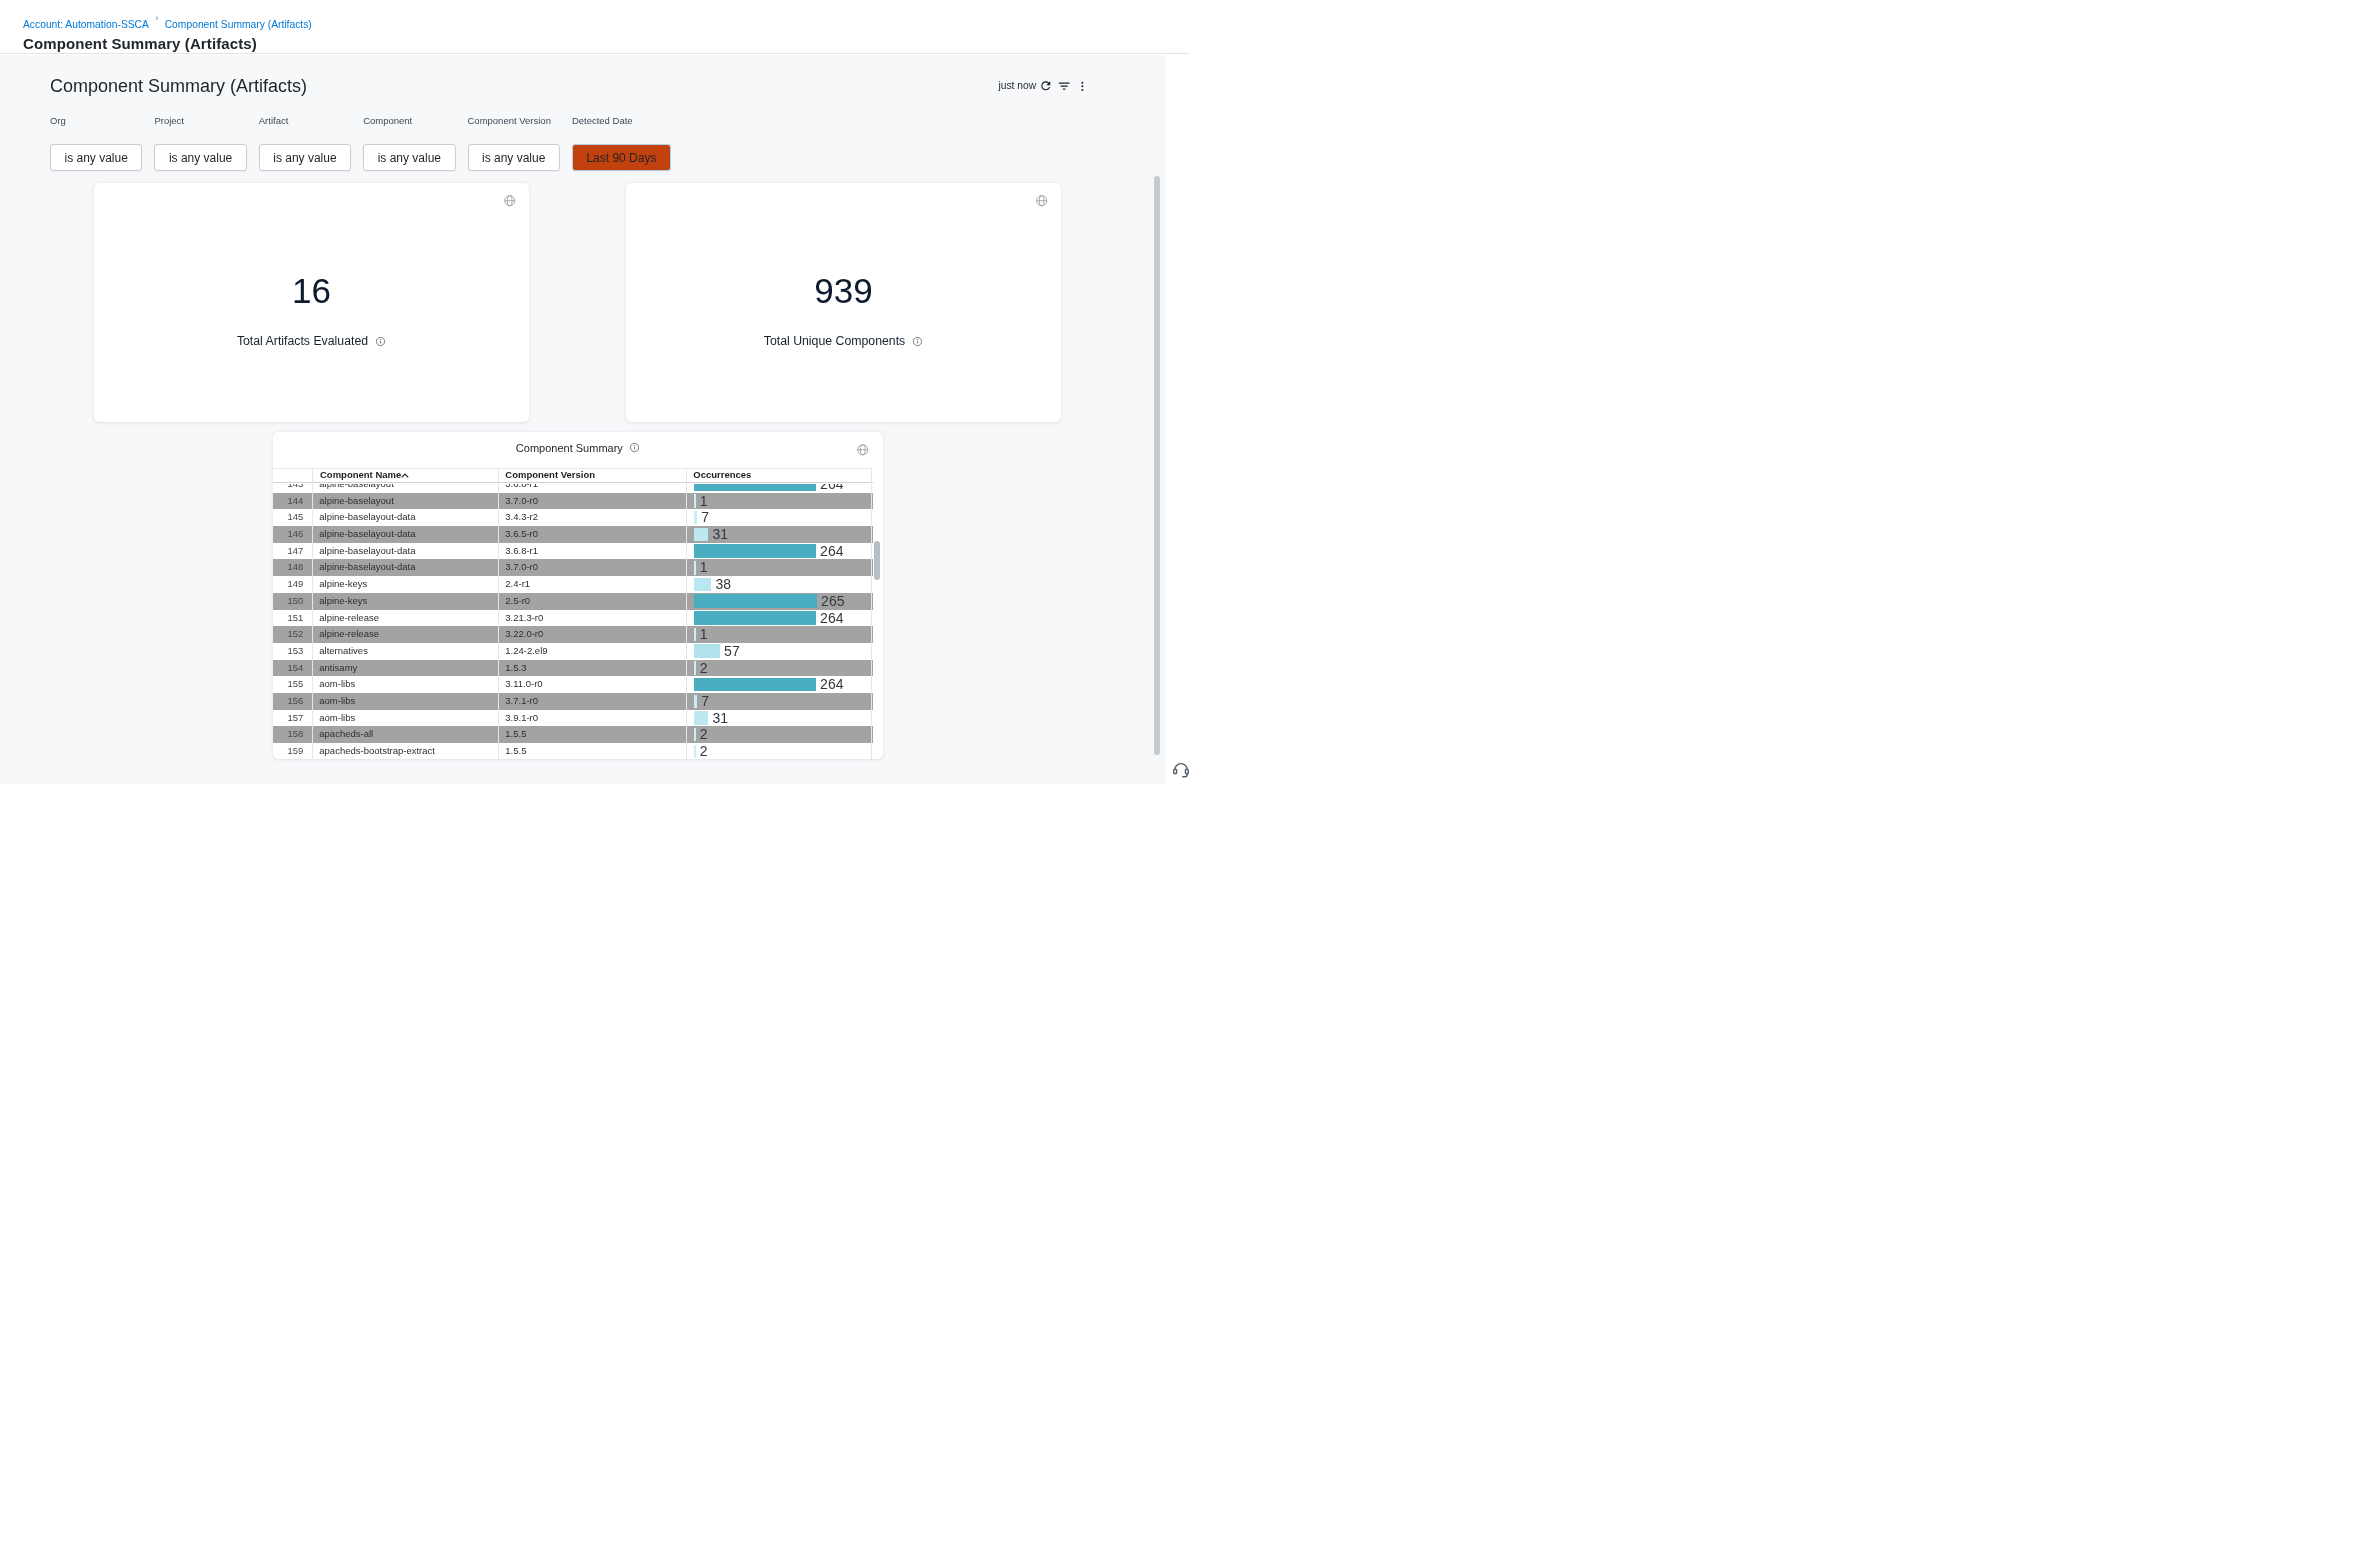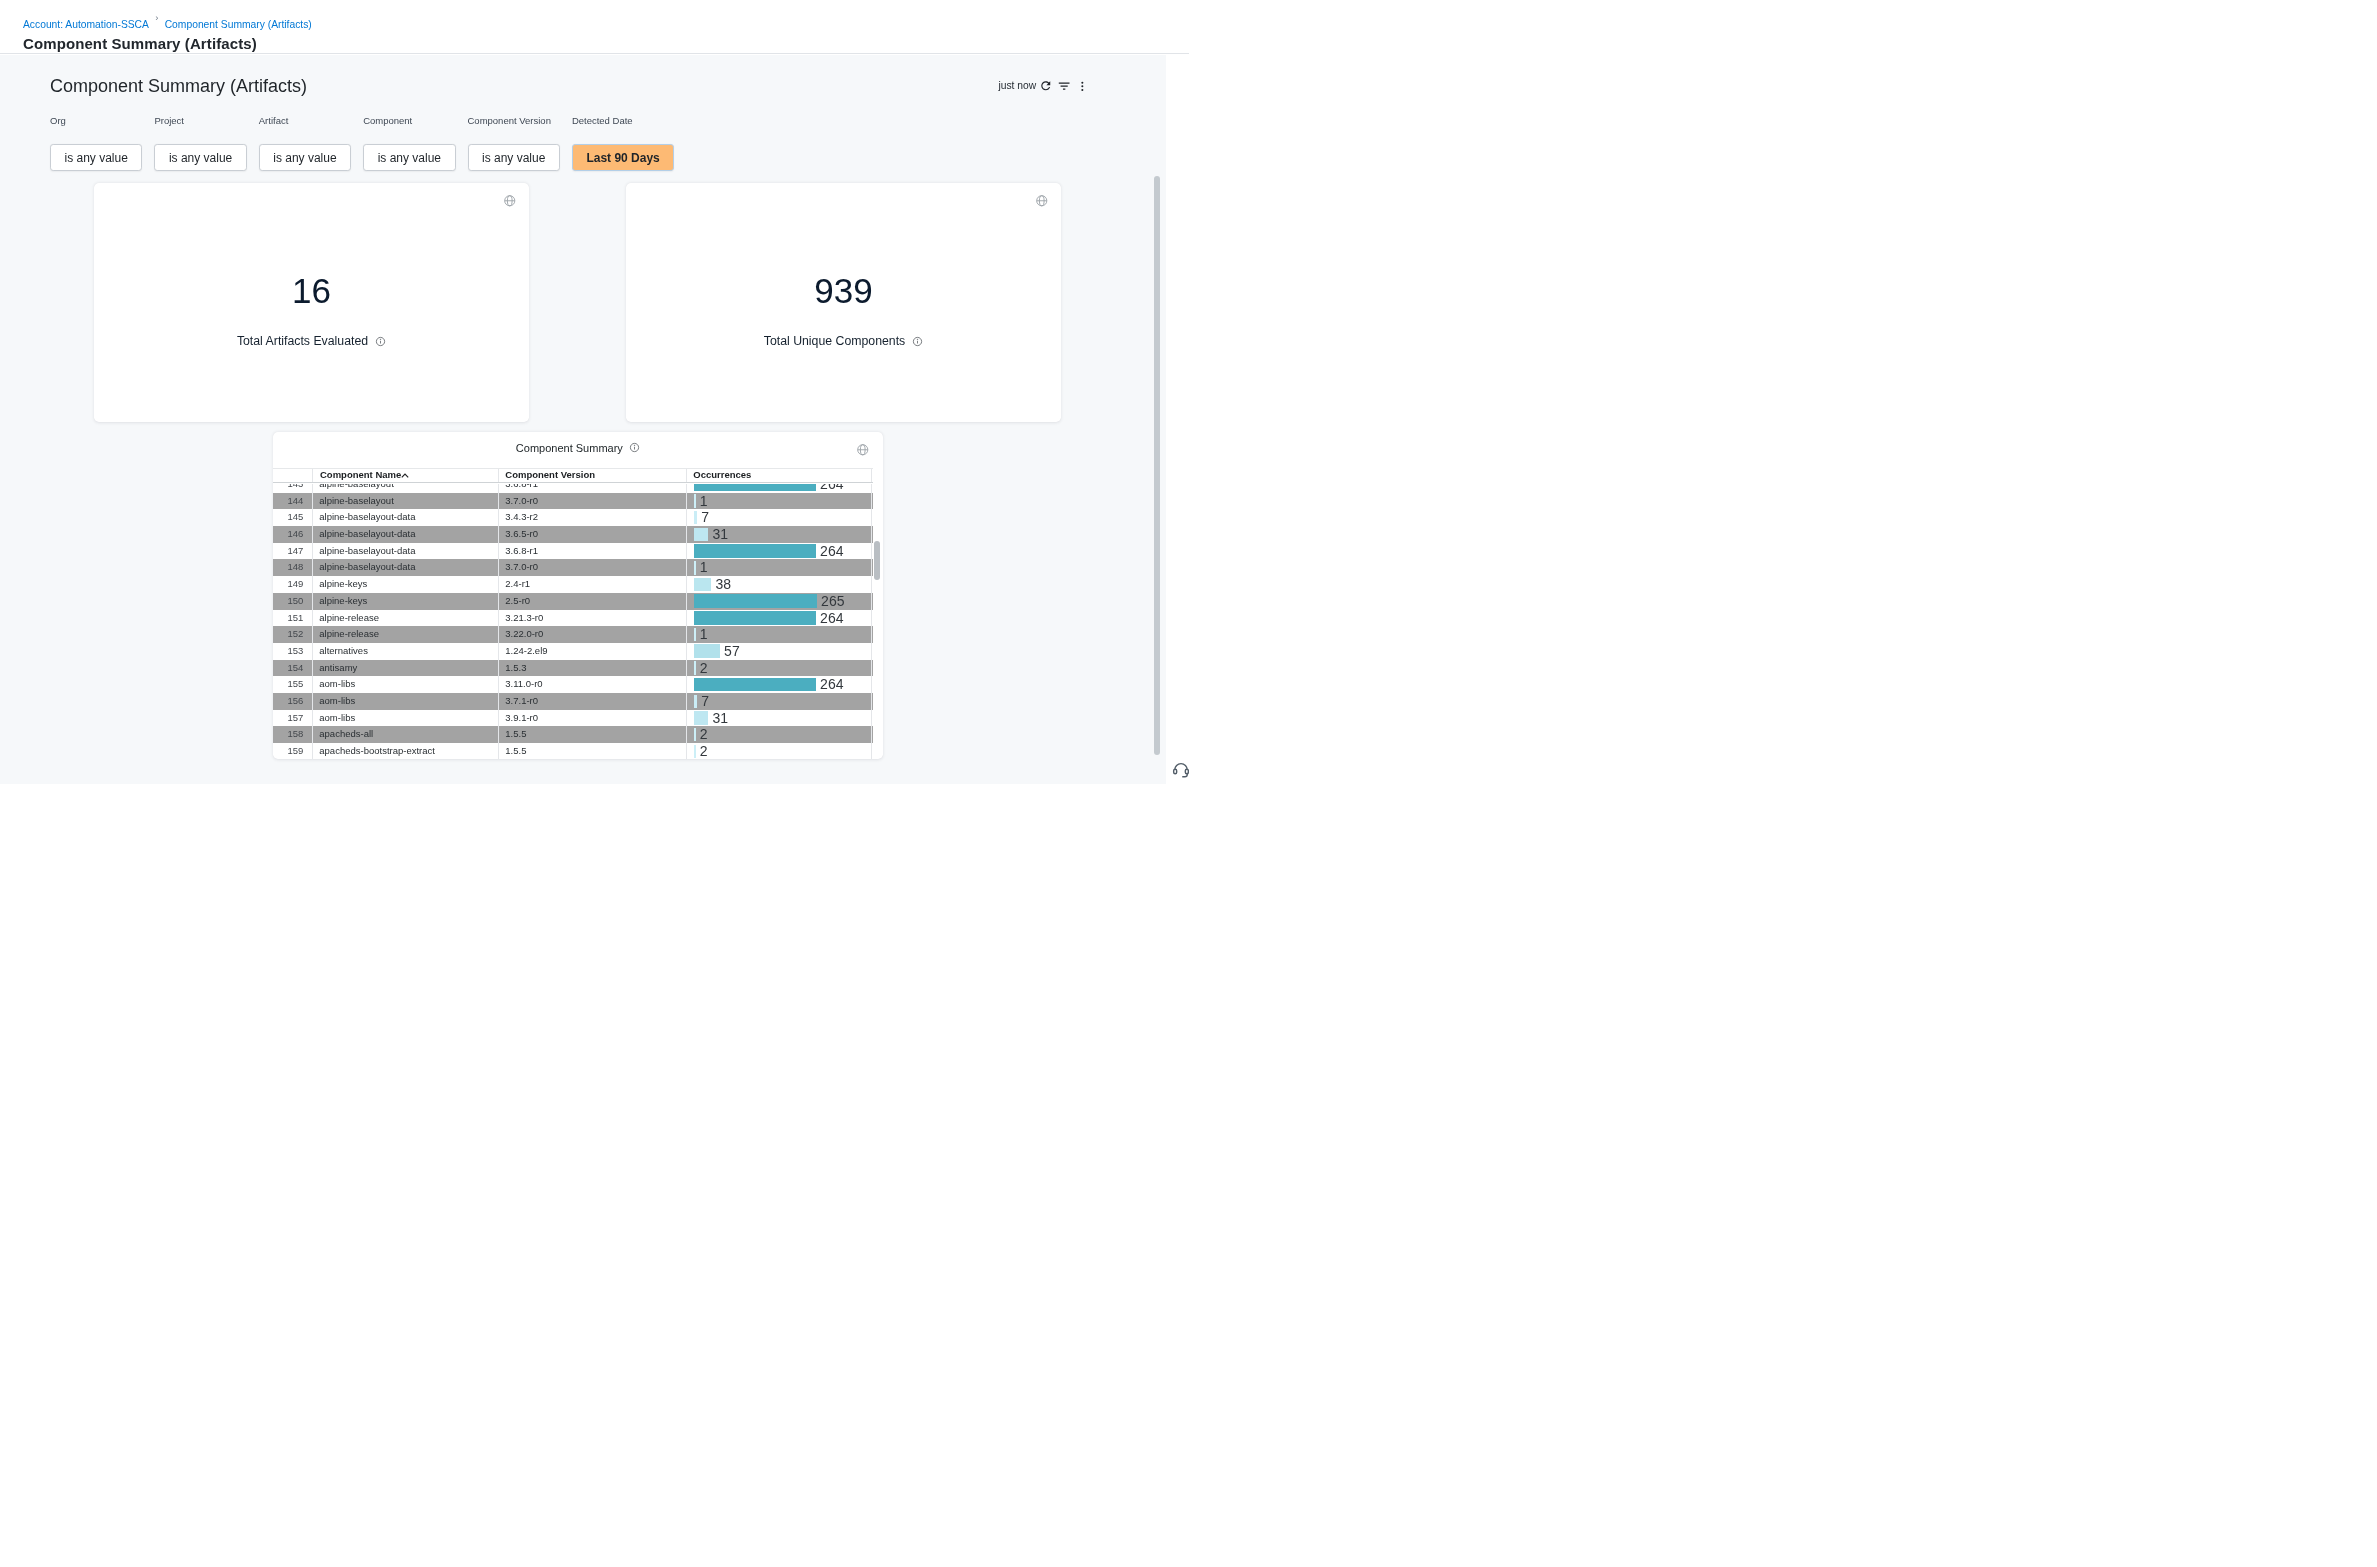--- a/index.html
+++ b/index.html
@@ -22,21 +22,21 @@
   .dash-title{font-size:18px;font-weight:400;color:#1f2429;}
   .dash-actions{margin-left:auto;display:flex;align-items:center;}
   .refreshed{font-size:10.3px;color:#262d34;}
   .icon-btn{background:none;border:none;cursor:pointer;display:flex;align-items:center;justify-content:center;padding:2.4px;border-radius:3.2px;}
 
   
   .filter-bar{position:absolute;top:60px;left:50px;display:flex;gap:12px;}
   .filter-group{display:flex;flex-direction:column;gap:18px;}
   .filter-label{font-size:9.5px;color:#3f4854;font-weight:500;}
   .filter-btn{height:27px;min-width:86px;padding:0 13.5px;background:#fff;border:0.8px solid #c9ced4;border-radius:3.2px;font-size:12px;color:#1f2429;font-family:inherit;cursor:pointer;box-shadow:0 0.8px 1.6px rgba(0,0,0,0.05);white-space:nowrap;}
-  .filter-btn.active{background:#fdba74;border-color:#b3cfe8;font-weight:bold;}
+  .filter-btn.active{background:#c2410c;border-color:#b3cfe8;}
 
   
   .card{position:absolute;background:#fff;border-radius:4.8px;box-shadow:0 0.8px 3.2px rgba(40,41,61,0.10),0 0 0.8px rgba(40,41,61,0.08);}
   .tile{width:435px;height:239px;top:128px;display:flex;flex-direction:column;align-items:center;}
   .tile-1{left:94px;}
   .tile-2{left:626px;}
   .tile-globe{position:absolute;top:8.7px;right:10.3px;}
   .tile-value{margin-top:89px;font-size:35px;line-height:38px;color:#0c1b2e;font-weight:400;}
   .tile-label-row{margin-top:24px;display:flex;align-items:center;gap:7px;}
   .tile-label{font-size:12.3px;color:#16222f;}

